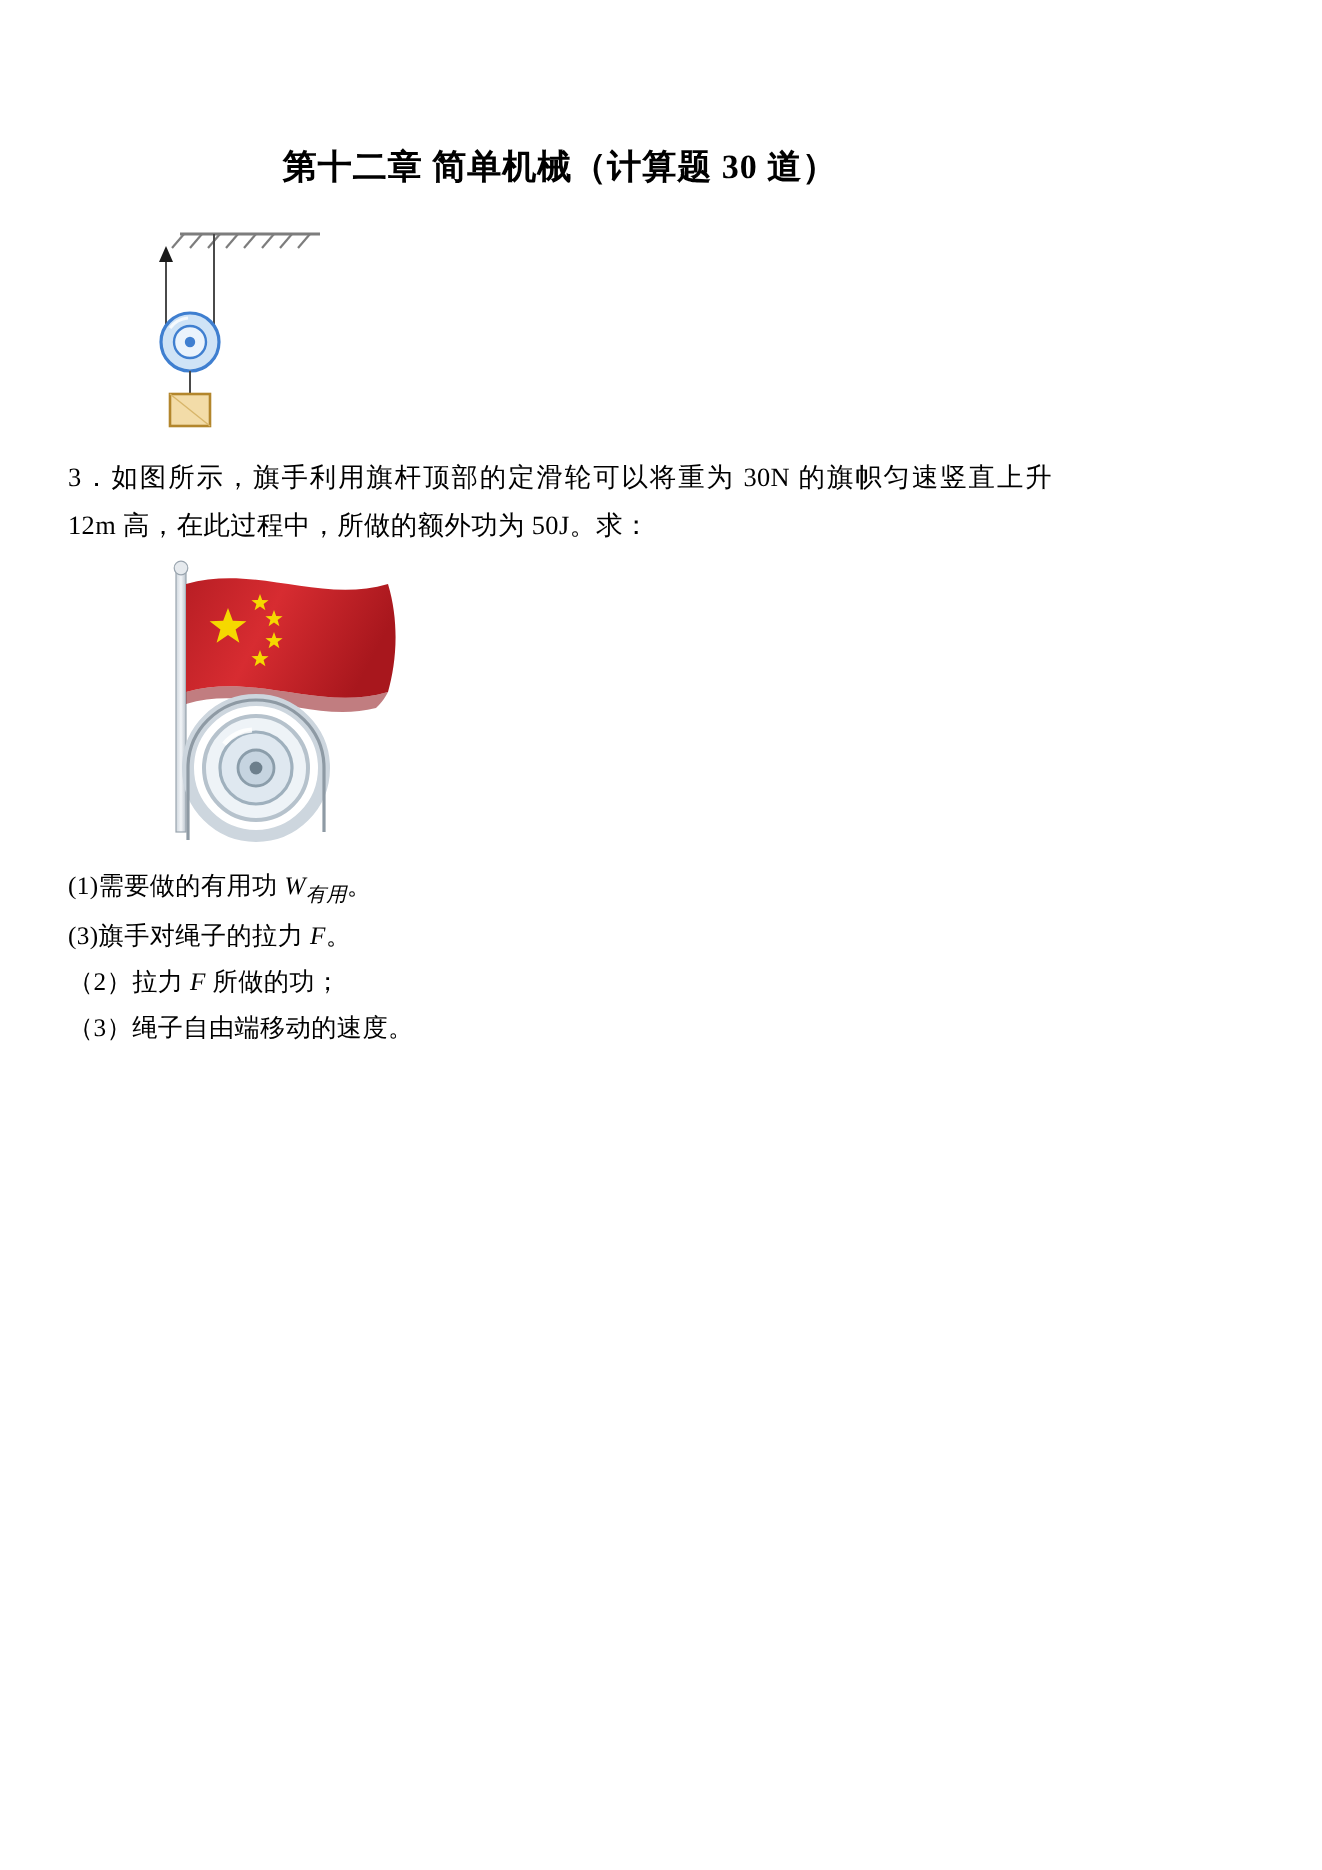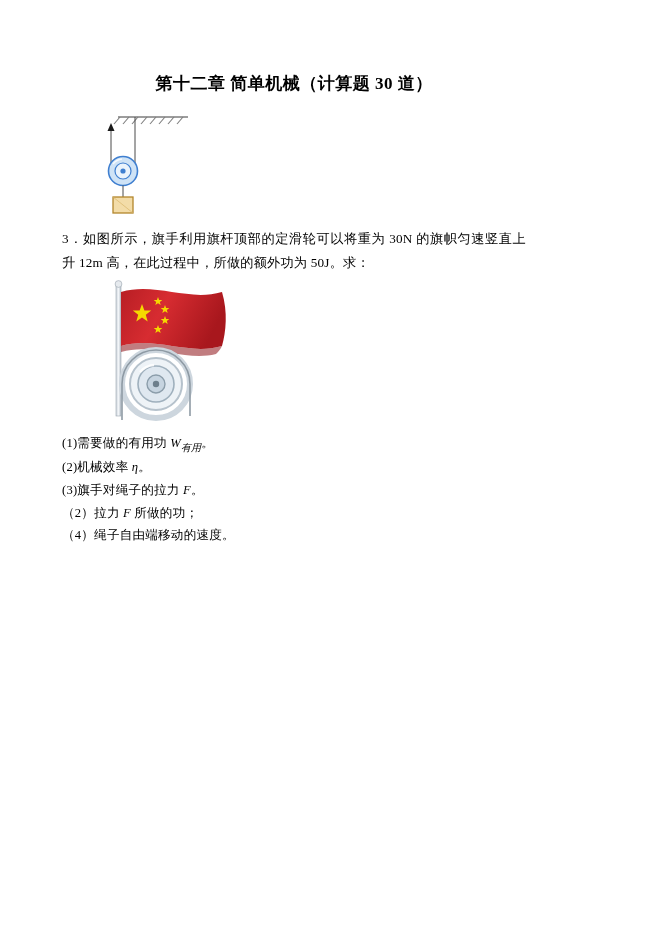--- a/index.html
+++ b/index.html
@@ -12,21 +12,21 @@
     background: #ffffff;
     font-family: "Liberation Serif", serif;
     color: #000000;
     overflow: hidden;
   }
   .page {
     position: relative;
     width: 588px;
     height: 935px;
     box-sizing: border-box;
-    padding: 72px 62px 0 62px;
+    padding: 72px 62px 0 34px;
   }
   .doc-title {
     text-align: center;
     font-size: 17px;
     font-weight: bold;
     letter-spacing: 0.5px;
     margin: 0 0 14px 0;
     font-family: "Liberation Serif", serif;
   }
   .para {
@@ -144,19 +144,18 @@
       <circle cx="60" cy="104" r="3.2" fill="#6d7f8c"></circle>
       <path d="M44 92 a20 20 0 0 1 14 -7" stroke="#ffffff" stroke-width="2.4" fill="none" opacity="0.85"></path>
 
       <line x1="26" y1="104" x2="26" y2="140" stroke="#8e9aa4" stroke-width="1.6"></line>
       <line x1="94" y1="104" x2="94" y2="136" stroke="#8e9aa4" stroke-width="1.6"></line>
       <path d="M26 104 a34 34 0 0 1 68 0" stroke="#8e9aa4" stroke-width="1.6" fill="none"></path>
     </svg>
   </div>
 
   <p class="sub">(1)需要做的有用功 <i class="var">W</i><span class="sm">有用</span>。</p>
-  <p class="sub">(2)机械效率 <i class="var">η</i>。</p>
   <p class="sub">(3)旗手对绳子的拉力 <i class="var">F</i>。</p>
 
   <p class="sub">（2）拉力 <i class="var">F</i> 所做的功；</p>
-  <p class="sub">（4）绳子自由端移动的速度。</p>
+  <p class="sub">（3）绳子自由端移动的速度。</p>
 
 </div>
 
 </body></html>

